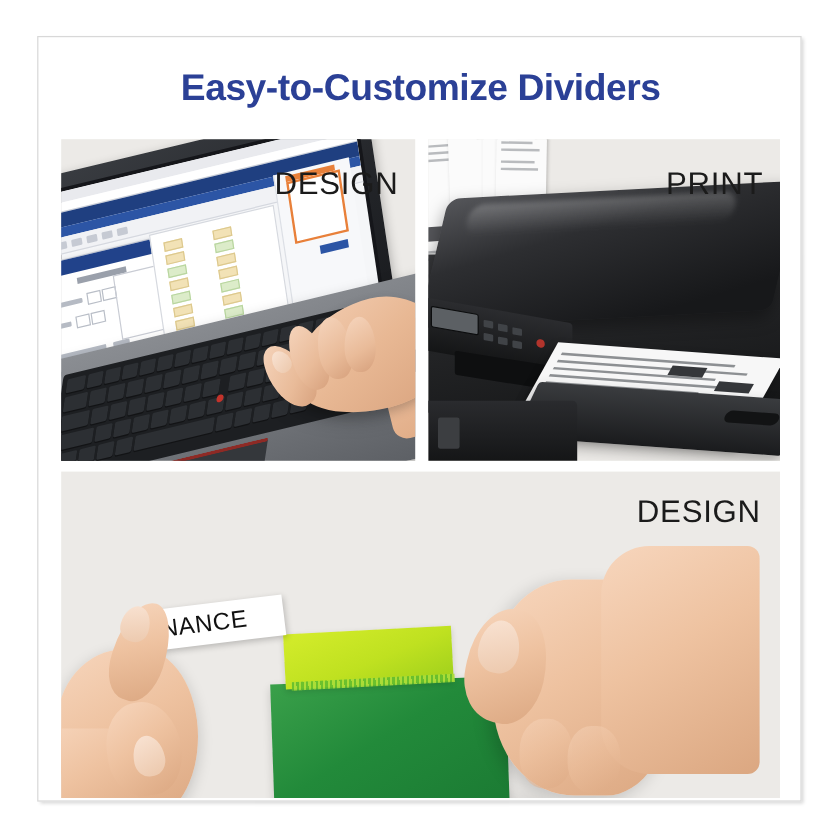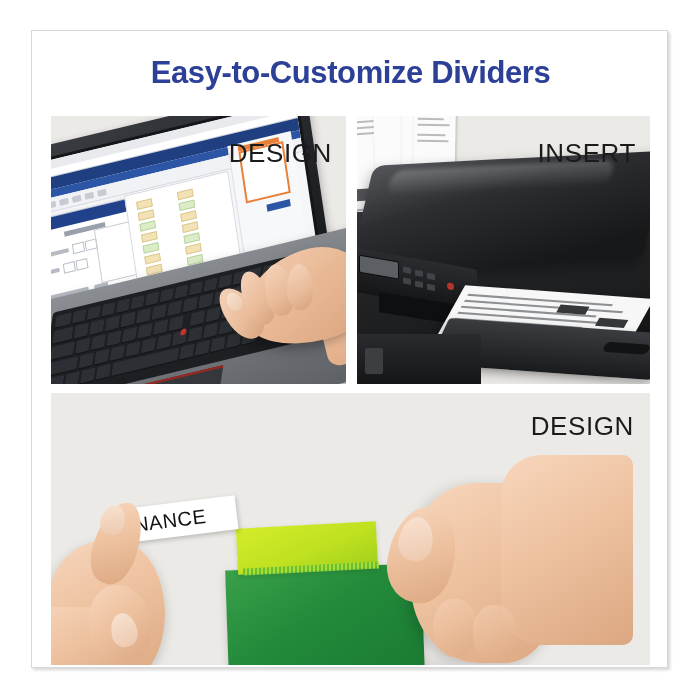--- a/index.html
+++ b/index.html
@@ -536,21 +536,21 @@
         <div class="out-tab" style="left:152px; top:22px; width:30px;"></div>
       </div>
 
       <div class="prn-tray">
         <div class="prn-tray-handle"></div>
       </div>
       <div class="prn-foot">
         <div class="prn-foot-slot"></div>
       </div>
 
-      <div class="panel-label" id="label-print">INSERT</div>
+      <div class="panel-label" id="label-print">PRINT</div>
     </div>
 
     <div class="panel" id="panel-insert">
 
       <div class="shadow-soft" style="left:180px; top:265px; width:230px; height:34px;"></div>
 
       <div class="divider-body"></div>
       <div class="divider-tab"></div>
       <div class="divider-seam"></div>
 

